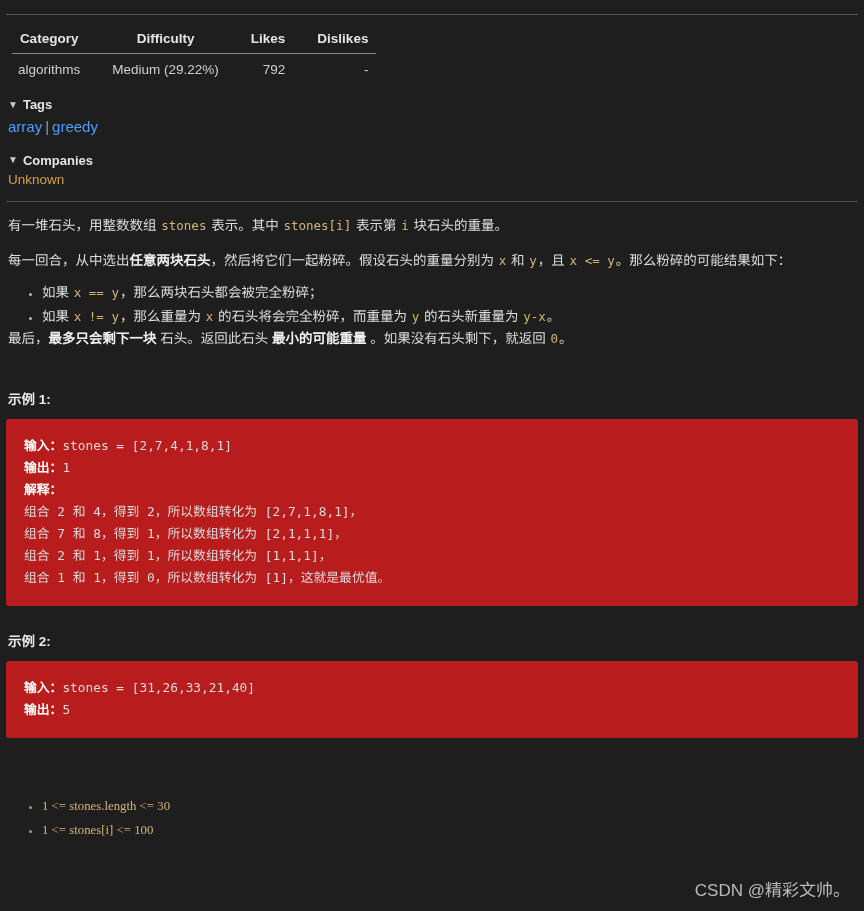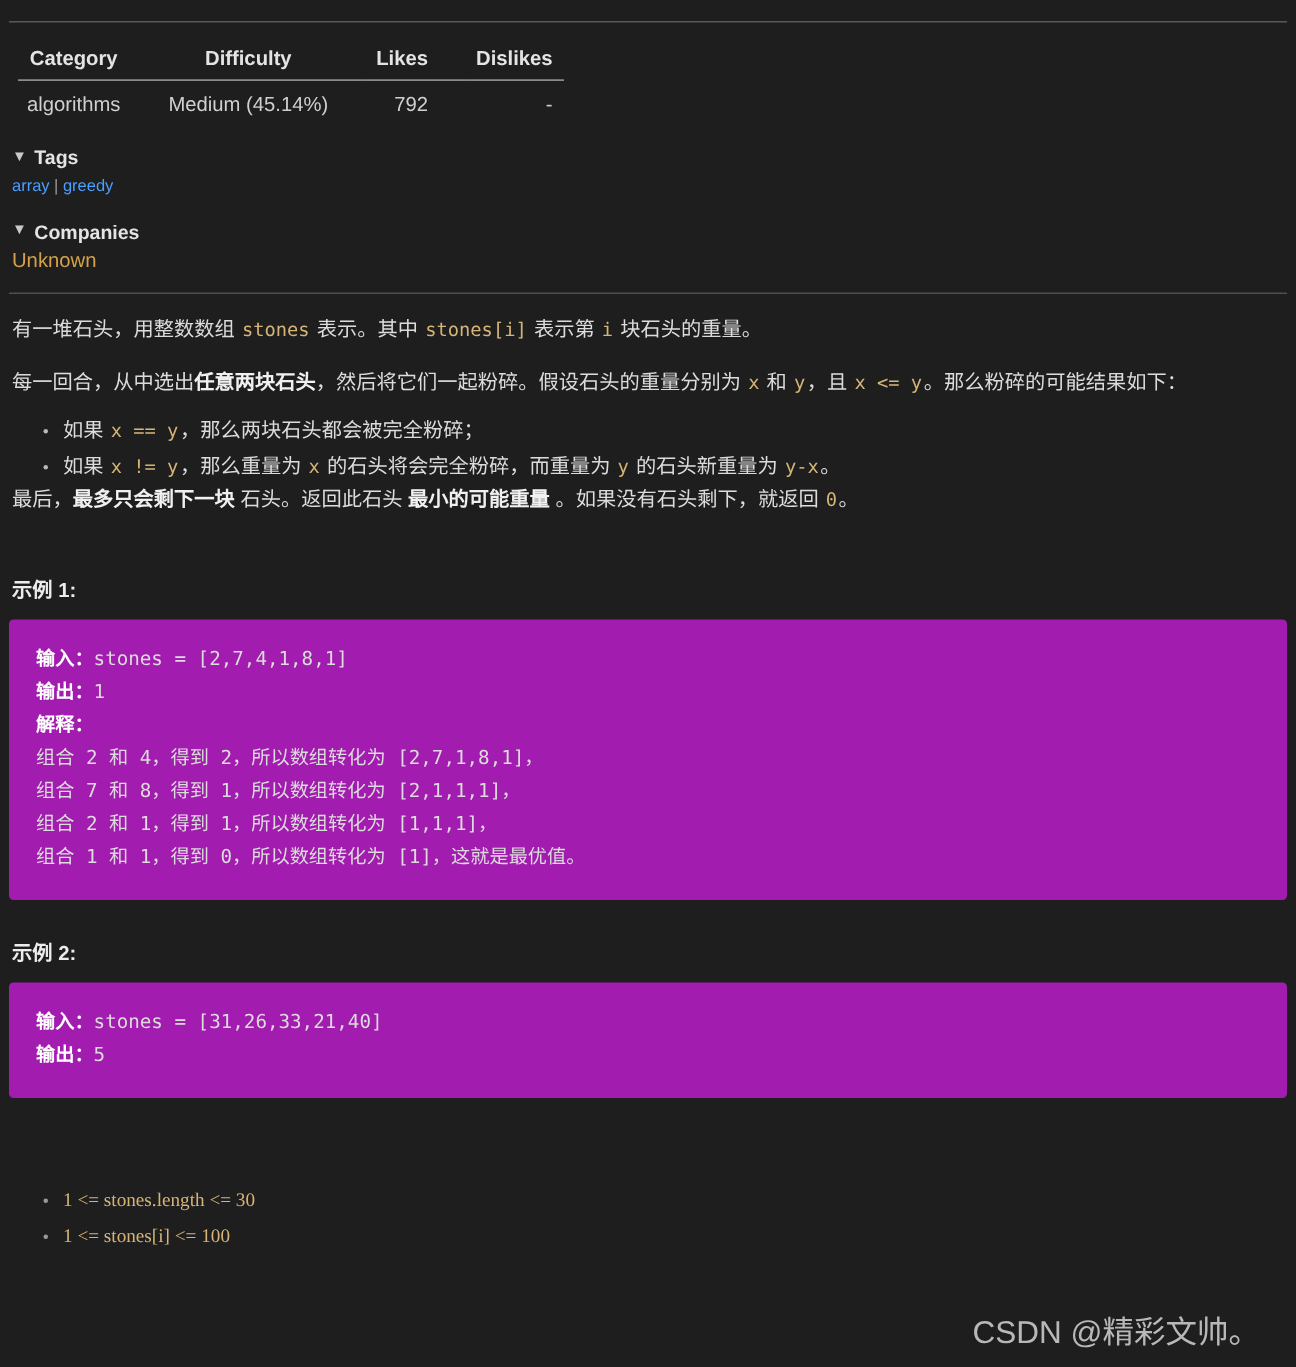--- a/index.html
+++ b/index.html
@@ -71,21 +71,21 @@
     align-items: center;
     gap: 5px;
   }
   .caret {
     font-size: 10px;
     color: #c9c9c9;
     line-height: 1;
   }
   .tag-row {
     margin: 0 0 0 2px;
-    font-size: 11px;
+    font-size: 15px;
     line-height: 1.5;
   }
   .tag-link {
     color: #4a9eff;
     text-decoration: none;
     cursor: pointer;
   }
   .tag-sep { color: #9a9a9a; padding: 0 3px; }
   .company-row {
     margin: 0 0 0 2px;
@@ -130,21 +130,21 @@
   ul.desc-list li::marker { color: #b8b8b8; font-size: 11px; }
 
   
   .ex-label {
     font-weight: bold;
     font-size: 13.5px;
     color: #ececec;
     margin: 0 0 0 2px;
   }
   pre.codeblock {
-    background: #a21caf;
+    background: #b91c1c;
     margin: 11px 0 0 0;
     padding: 16px 18px 17px 18px;
     border-radius: 3px;
     font-family: "DejaVu Sans Mono", "Liberation Mono", monospace;
     font-size: 12.8px;
     line-height: 1.72;
     color: #dcdcdc;
     white-space: pre;
     overflow: hidden;
   }
@@ -165,24 +165,24 @@
   ul.hint-list li {
     font-family: Liberation Serif, serif;
     font-size: 12.8px;
     color: #d6b477;
   }
   ul.hint-list li::marker { color: #9a9a9a; font-size: 11px; }
 
   
   .watermark {
     position: absolute;
-    right: 24px;
+    right: 14px;
     bottom: 10px;
     color: #c6c6c6;
-    font-size: 21px;
+    font-size: 17px;
     font-family: "Liberation Sans", "DejaVu Sans", sans-serif;
     opacity: 0.92;
     white-space: nowrap;
   }
 </style>
 </head>
 <body>
 
 <div class="page">
 
@@ -193,21 +193,21 @@
       <tr>
         <th>Category</th>
         <th>Difficulty</th>
         <th>Likes</th>
         <th class="c-dislikes">Dislikes</th>
       </tr>
     </thead>
     <tbody>
       <tr>
         <td>algorithms</td>
-        <td>Medium (45.14%)</td>
+        <td>Medium (29.22%)</td>
         <td>792</td>
         <td class="c-dislikes">-</td>
       </tr>
     </tbody>
   </table>
 
   <div class="section-head">
     <span class="caret">▼</span>
     <span>Tags</span>
   </div>

